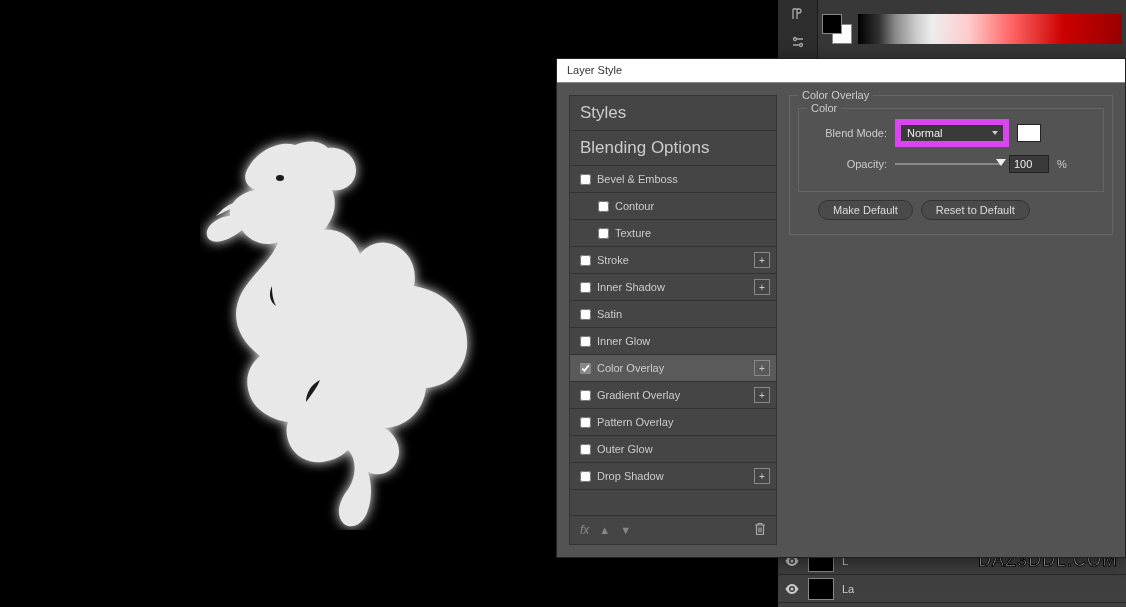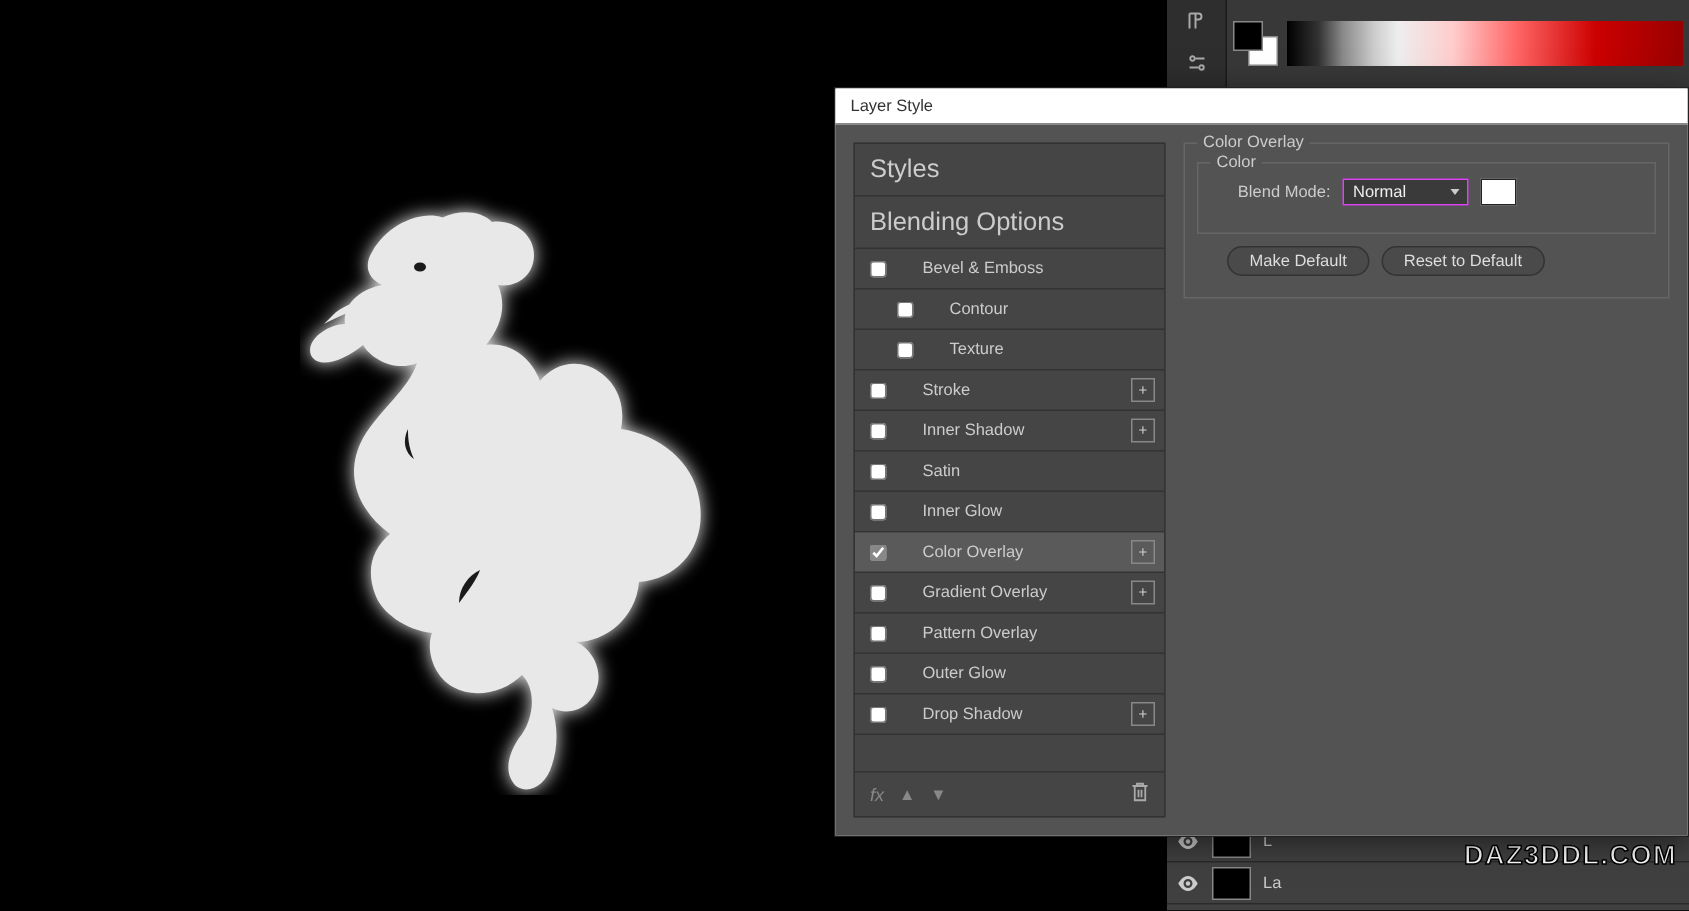--- a/index.html
+++ b/index.html
@@ -20,53 +20,53 @@
 .gradient-bar { flex: 1; height: 30px; background: linear-gradient(to right, #000 0%, #333 8%, #888 14%, #ccc 22%, #eee 28%, #ffcccc 42%, #ff6666 58%, #cc0000 78%, #990000 100%); }
 
 
 .dialog { position: absolute; left: 556px; top: 58px; width: 570px; height: 500px; background: #ffffff; border: 1px solid #222; box-shadow: 0 4px 20px rgba(0,0,0,0.5); }
 .dialog-title-bar { height: 24px; background: #fff; color: #333; padding: 4px 10px; font-size: 12px; border-bottom: 1px solid #888; }
 .dialog-body { height: calc(100% - 24px); display: flex; padding: 12px; gap: 12px; background: #535353; }
 
 
 .effects-panel { width: 208px; background: #454545; border: 1px solid #333; display: flex; flex-direction: column; }
 .effects-header { padding: 7px 10px; color: #ccc; font-size: 17px; border-bottom: 1px solid #333; cursor: pointer; }
-.effect-row { padding: 7px 10px; color: #ccc; display: flex; align-items: center; gap: 24px; border-bottom: 1px solid #333; position: relative; cursor: pointer; }
+.effect-row { padding: 7px 10px; color: #ccc; display: flex; align-items: center; gap: 6px; border-bottom: 1px solid #333; position: relative; cursor: pointer; }
 .effect-row.indent { padding-left: 28px; }
 .effect-row input[type=checkbox] { width: 11px; height: 11px; accent-color: #888; }
 .effect-row.selected { background: #5a5a5a; }
 .plus-btn { position: absolute; right: 6px; width: 16px; height: 16px; border: 1px solid #888; display: flex; align-items: center; justify-content: center; color: #ccc; font-size: 10px; }
 .effects-footer { margin-top: auto; padding: 6px 10px; display: flex; gap: 10px; align-items: center; color: #888; border-top: 1px solid #333; }
 .effects-footer .sp { flex: 1; }
 .fi { font-style: italic; font-size: 12px; }
 
 
 .settings-panel { flex: 1; color: #ccc; }
 .fieldset { border: 1px solid #666; padding: 10px 8px 14px; margin-bottom: 8px; position: relative; }
 .fs-legend { position: absolute; top: -7px; left: 8px; background: #535353; padding: 0 4px; font-size: 11px; }
 .innerfs { border: 1px solid #666; padding: 10px 8px; margin-top: 2px; position: relative; }
 .setting-row { display: flex; align-items: center; gap: 8px; margin-bottom: 8px; }
 .setting-row label { width: 80px; text-align: right; color: #ccc; }
-.select-box { background: #3a3a3a; border: 1px solid #d946ef; color: #eee; padding: 2px 20px 2px 6px; width: 84px; position: relative; }
+.select-box { background: #3a3a3a; border: 6px solid #d946ef; color: #eee; padding: 2px 20px 2px 6px; width: 114px; position: relative; }
 .select-box::after { content: ''; position: absolute; right: 5px; top: 6px; border-left: 3px solid transparent; border-right: 3px solid transparent; border-top: 4px solid #ccc; }
 .color-chip { width: 24px; height: 18px; background: #fff; border: 1px solid #222; }
 .slider-track { width: 106px; height: 2px; background: #888; position: relative; }
 .slider-thumb { position: absolute; right: -5px; top: -4px; width: 0; height: 0; border-left: 5px solid transparent; border-right: 5px solid transparent; border-top: 7px solid #eee; }
 .num-input { width: 40px; background: #3a3a3a; border: 1px solid #222; color: #eee; padding: 2px 4px; text-align: left; }
 .btn-row { display: flex; gap: 8px; justify-content: flex-start; margin-top: 8px; padding-left: 20px; }
 .ps-btn { background: #4a4a4a; border: 1px solid #333; border-radius: 10px; color: #ddd; padding: 3px 14px; cursor: pointer; }
 
 
 .layers-strip { position: absolute; right: 0; bottom: 0; width: 348px; height: 60px; background: #404040; }
 .layer-row-b { display: flex; align-items: center; height: 28px; padding: 0 6px; gap: 8px; border-bottom: 1px solid #2a2a2a; }
 .eye-icon { width: 16px; height: 16px; color: #ccc; display: flex; align-items: center; justify-content: center; }
 .layer-thumb { width: 26px; height: 22px; background: #000; border: 1px solid #888; }
 .layer-label { color: #ccc; font-size: 11px; }
 
-.watermark { position: absolute; right: 8px; bottom: 26px; font-size: 18px; font-weight: bold; color: #fff; -webkit-text-stroke: 1px #000; letter-spacing: 1px; pointer-events: none; }
+.watermark { position: absolute; right: 8px; bottom: 36px; font-size: 18px; font-weight: normal; color: #fff; -webkit-text-stroke: 1px #000; letter-spacing: 1px; pointer-events: none; }
 .chevron-tl { position: absolute; left: 782px; top: 4px; width: 0; height: 0; border-top: 4px solid transparent; border-bottom: 4px solid transparent; border-left: 5px solid #888; }
 </style>
 </head>
 <body>
 
 <div class="canvas-area">
   <div class="snake-silhouette">
     <svg viewBox="0 0 280 420" width="280" height="420">
       <defs>
         <filter id="glow">
@@ -220,20 +220,28 @@
     <div class="settings-panel">
       <div class="fieldset">
         <div class="fs-legend">Color Overlay</div>
         <div class="innerfs">
           <div class="fs-legend">Color</div>
           <div class="setting-row">
             <label>Blend Mode:</label>
             <div class="select-box"><span>Normal</span></div>
             <div class="color-chip"></div>
           </div>
+          <div class="setting-row">
+            <label>Opacity:</label>
+            <div class="slider-track">
+              <div class="slider-thumb"></div>
+            </div>
+            <div class="num-input">100</div>
+            <span>%</span>
+          </div>
         </div>
         <div class="btn-row">
           <button class="ps-btn">Make Default</button>
           <button class="ps-btn">Reset to Default</button>
         </div>
       </div>
     </div>
   </div>
 </div>
 

